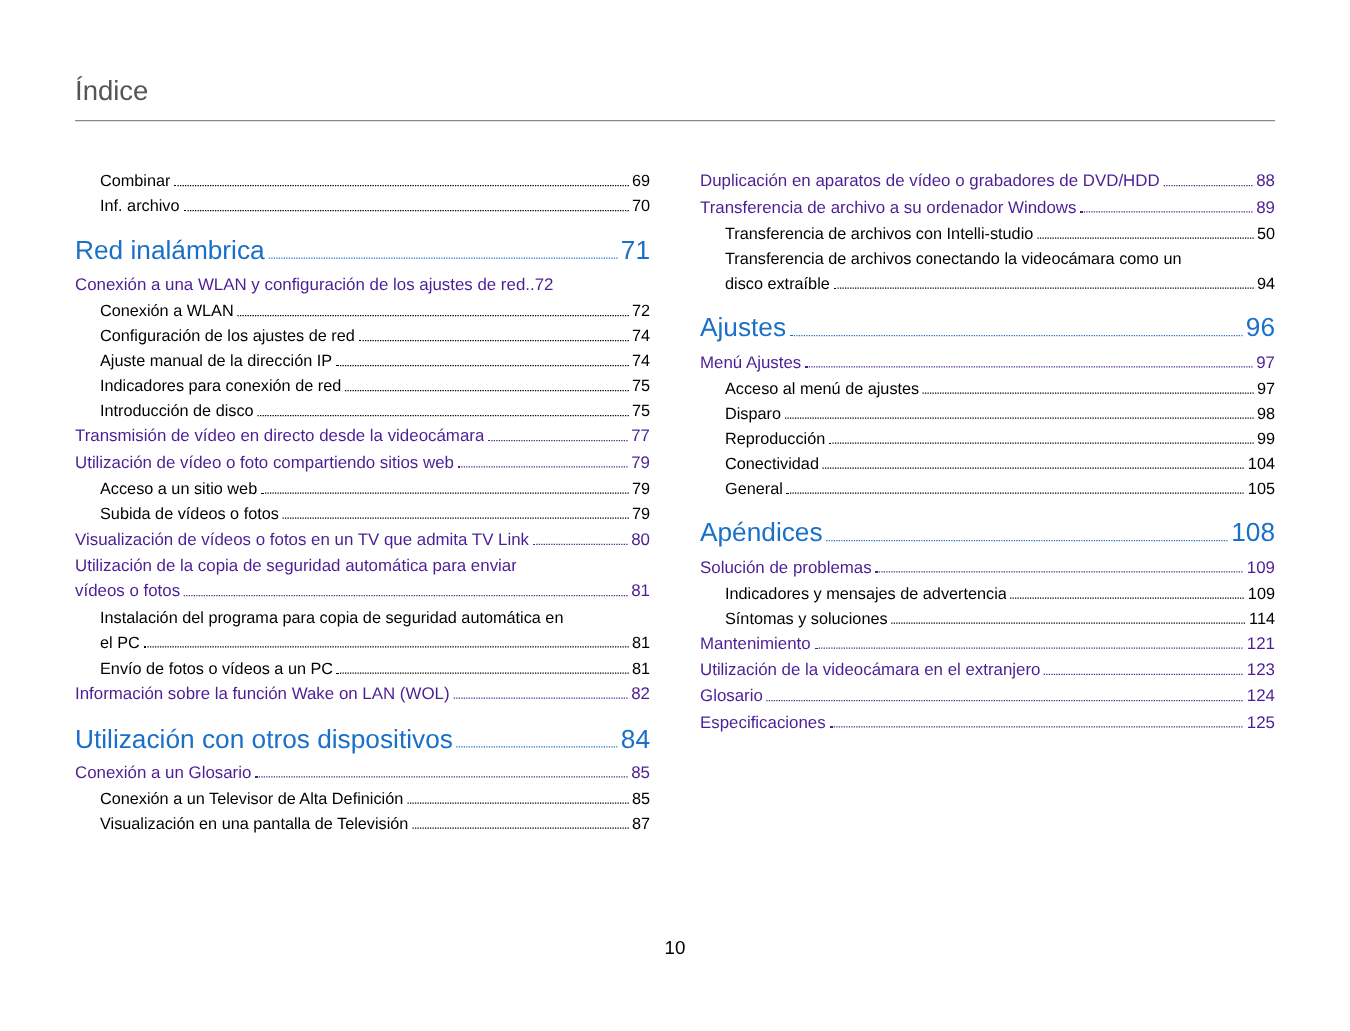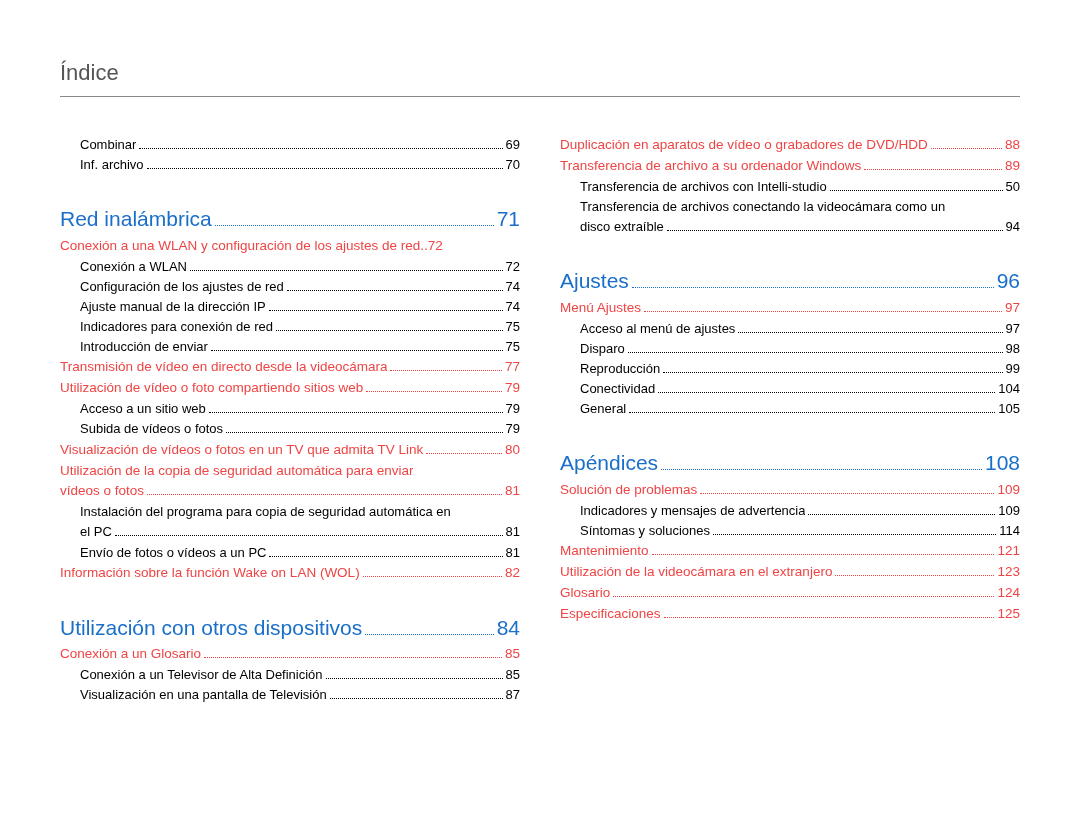--- a/index.html
+++ b/index.html
@@ -48,25 +48,25 @@
     min-width: 8px;
     height: 0.9em;
   }
   .toc-row .page {
     flex-shrink: 0;
   }
   .chapter {
     color: #1a6fc9;
     font-size: 21px;
     font-weight: 400;
-    margin-top: 28px;
+    margin-top: 10px;
   }
   .chapter .dots { border-bottom-color: #1a6fc9; }
   .section {
-    color: #ef4444;
+    color: #4c1d95;
     font-size: 13.5px;
   }
   .section .label { white-space: normal; }
   .sub {
     color: #000;
     font-size: 13px;
     padding-left: 20px;
   }
   .page-number {
     text-align: center;
@@ -121,21 +121,21 @@
             <span class="label">Ajuste manual de la dirección IP</span>
             <span class="dots"></span>
             <span class="page">74</span>
           </div>
           <div class="toc-row sub">
             <span class="label">Indicadores para conexión de red</span>
             <span class="dots"></span>
             <span class="page">75</span>
           </div>
           <div class="toc-row sub">
-            <span class="label">Introducción de enviar</span>
+            <span class="label">Introducción de disco</span>
             <span class="dots"></span>
             <span class="page">75</span>
           </div>
           <div class="toc-row section">
             <span class="label">Transmisión de vídeo en directo desde la videocámara</span>
             <span class="dots"></span>
             <span class="page">77</span>
           </div>
           <div class="toc-row section">
             <span class="label">Utilización de vídeo o foto compartiendo sitios web</span>
@@ -299,13 +299,14 @@
             <span class="page">124</span>
           </div>
           <div class="toc-row section">
             <span class="label">Especificaciones</span>
             <span class="dots"></span>
             <span class="page">125</span>
           </div>
         </div>
   </div>
 </div>
+<div class="page-number">10</div>
 </div>
 
 </body></html>

